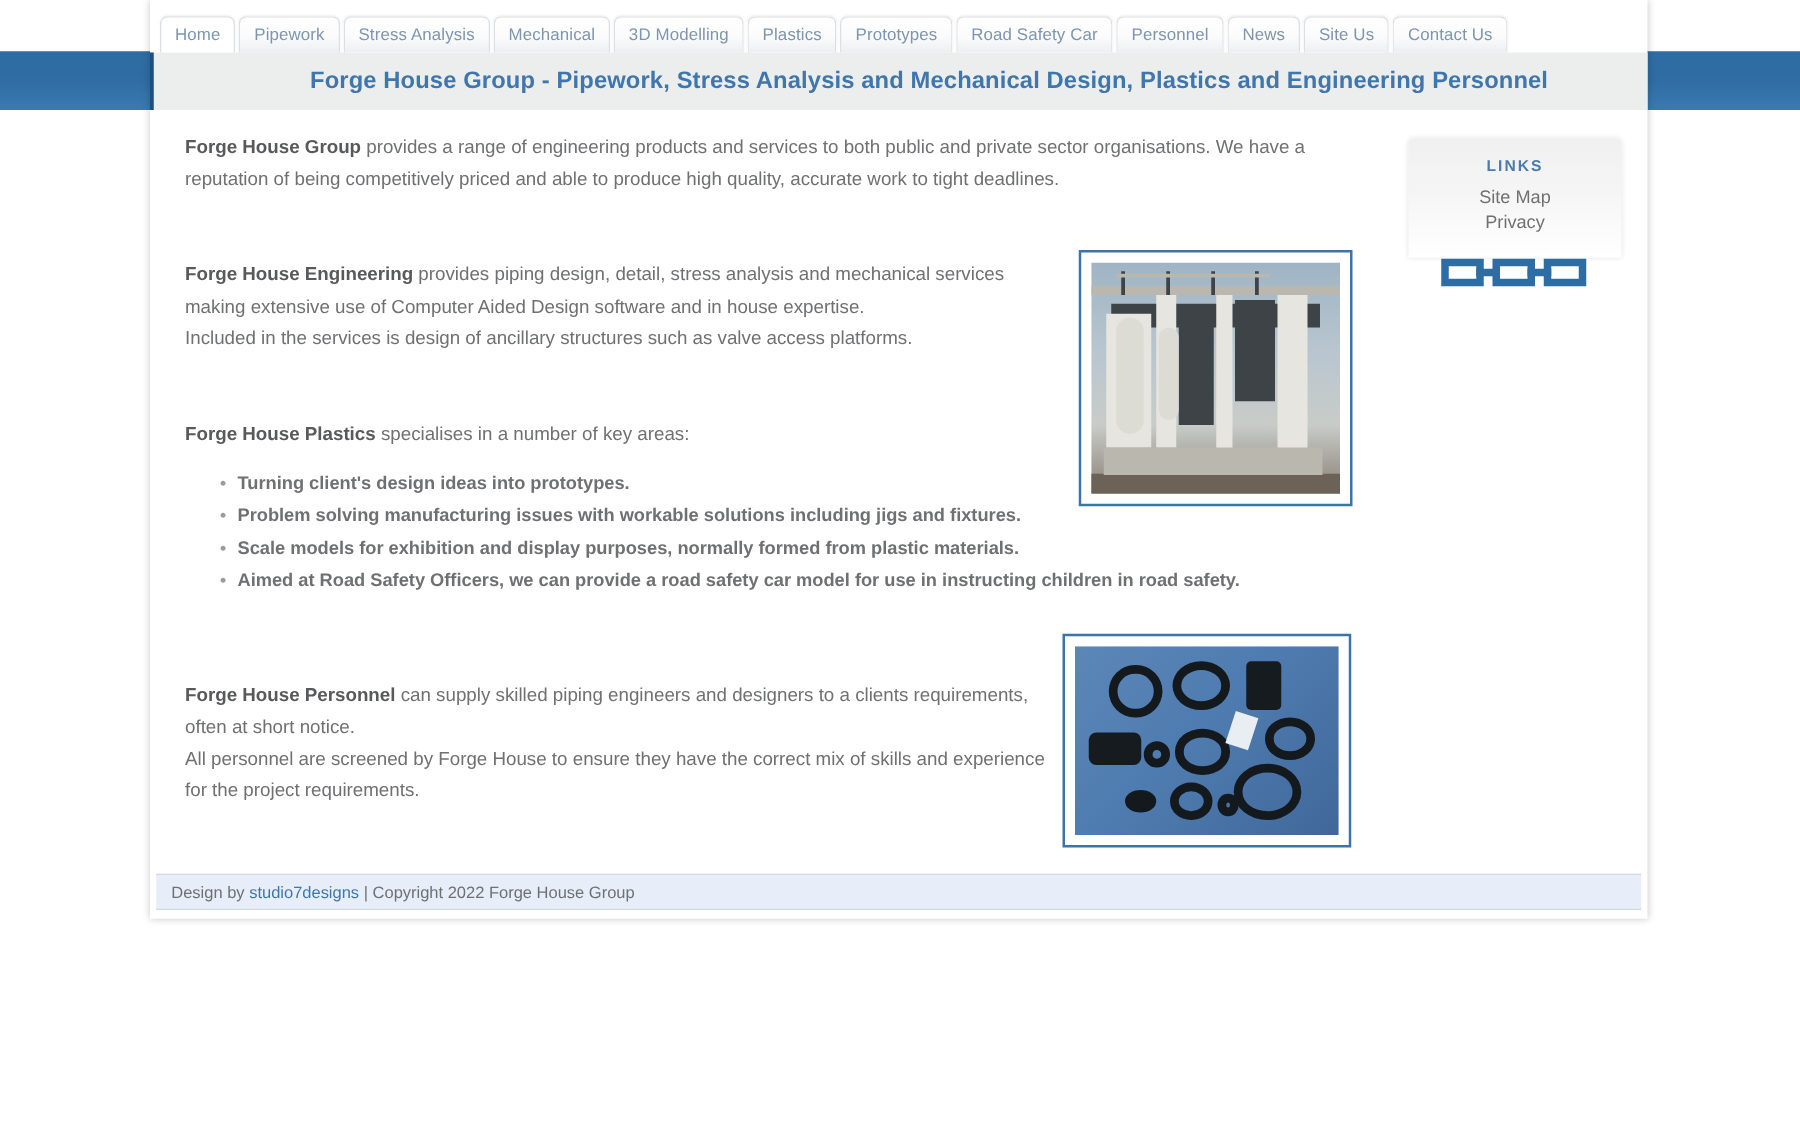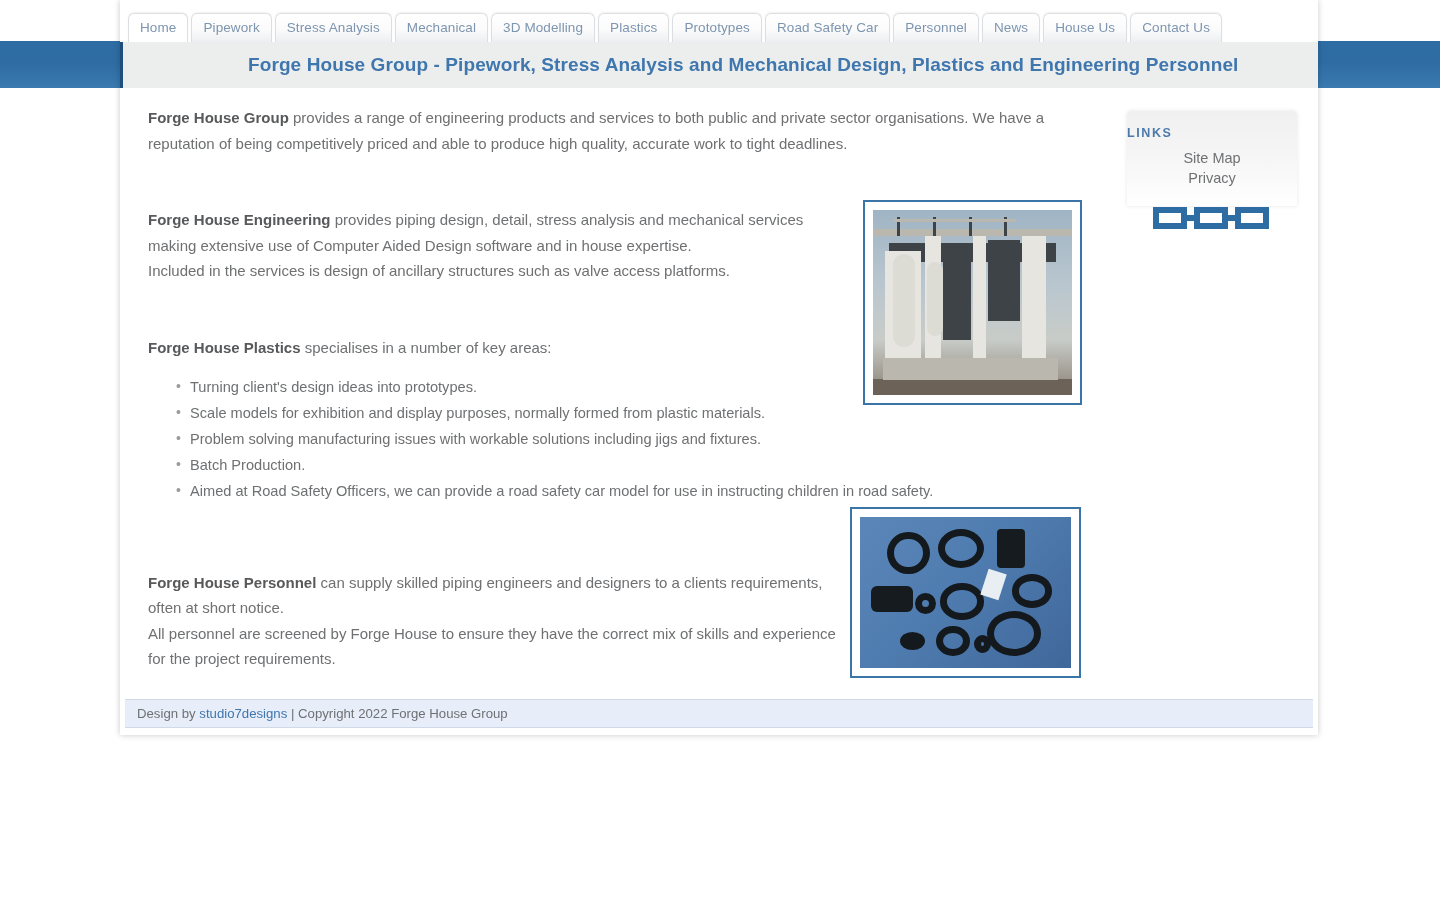--- a/index.html
+++ b/index.html
@@ -121,20 +121,21 @@
   }
   .p1 { width: 940px; }
   .p2 { width: 700px; margin-top: 51px; }
   .p3 { margin-top: 51px; }
   .p4 { width: 700px; margin-top: 65px; }
 
   ul.keyareas {
     margin: 15px 0 0 0;
     padding: 0 0 0 42px;
     list-style: none;
+    font-weight: bold;
   }
   ul.keyareas li {
     font-size: 14.6px;
     color: #6f7072;
     line-height: 25.5px;
     margin-bottom: 0.5px;
     position: relative;
     padding-left: 0;
   }
   ul.keyareas li:before {
@@ -197,21 +198,21 @@
     height: 95px;
     background: linear-gradient(to bottom, #f0f0f0 0%, #f5f5f5 45%, #fdfdfd 88%, #ffffff 100%);
     border-radius: 4px 4px 0 0;
     box-shadow: 0 0 4px rgba(0,0,0,0.10);
   }
   .links-title {
     position: absolute;
     left: 1007px;
     top: 126px;
     width: 170px;
-    text-align: left;
+    text-align: center;
     font-size: 12.5px;
     letter-spacing: 1.6px;
     color: #4c7aab;
     font-weight: bold;
   }
   .link-item {
     position: absolute;
     left: 1007px;
     width: 170px;
     text-align: center;
@@ -269,21 +270,21 @@
         <div class="tab active">Home</div>
         <div class="tab">Pipework</div>
         <div class="tab">Stress Analysis</div>
         <div class="tab">Mechanical</div>
         <div class="tab">3D Modelling</div>
         <div class="tab">Plastics</div>
         <div class="tab">Prototypes</div>
         <div class="tab">Road Safety Car</div>
         <div class="tab">Personnel</div>
         <div class="tab">News</div>
-        <div class="tab">House Us</div>
+        <div class="tab">Site Us</div>
         <div class="tab">Contact Us</div>
       </nav>
 
     <div class="title-band">
       <div class="edge"></div>
     </div>
 
     <div class="content">
 
       <p class="para p1">
@@ -294,23 +295,22 @@
         <b>Forge House Engineering</b><span> provides piping design, detail, stress analysis and mechanical services making extensive use of Computer Aided Design software and in house expertise.</span>
         <br><span>Included in the services is design of ancillary structures such as valve access platforms.</span>
       </p>
 
       <p class="para p3">
         <b>Forge House Plastics</b><span> specialises in a number of key areas:</span>
       </p>
 
       <ul class="keyareas" id="keyareas-root">
           <li>Turning client's design ideas into prototypes.</li>
+          <li>Problem solving manufacturing issues with workable solutions including jigs and fixtures.</li>
           <li>Scale models for exhibition and display purposes, normally formed from plastic materials.</li>
-          <li>Problem solving manufacturing issues with workable solutions including jigs and fixtures.</li>
-          <li>Batch Production.</li>
           <li>Aimed at Road Safety Officers, we can provide a road safety car model for use in instructing children in road safety.</li>
         </ul>
 
       <p class="para p4">
         <b>Forge House Personnel</b><span> can supply skilled piping engineers and designers to a clients requirements, often at short notice.</span>
         <br><span>All personnel are screened by Forge House to ensure they have the correct mix of skills and experience for the project requirements.</span>
       </p>
 
     </div>
 

